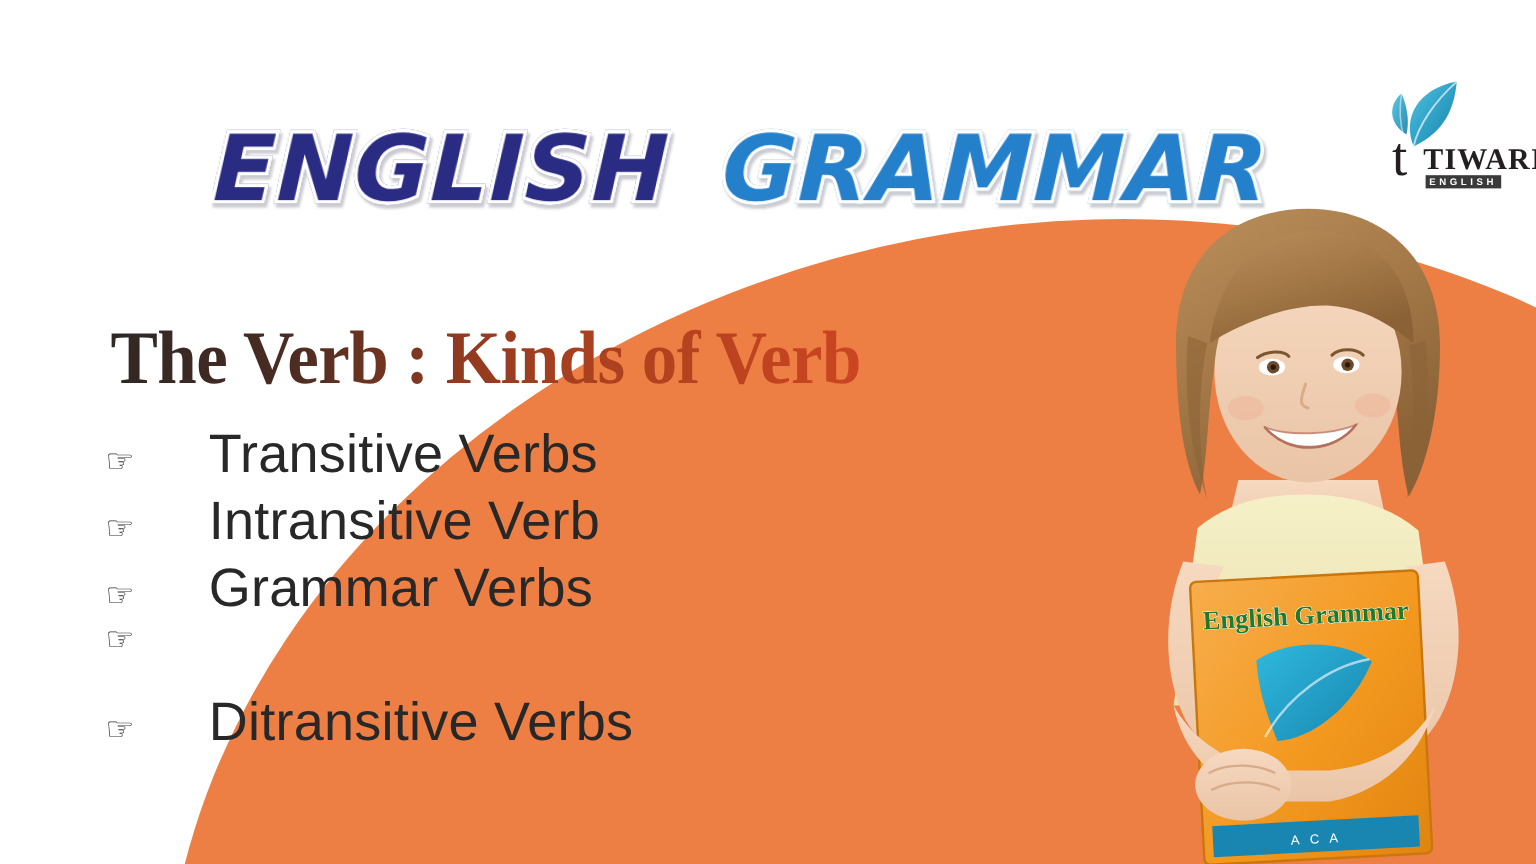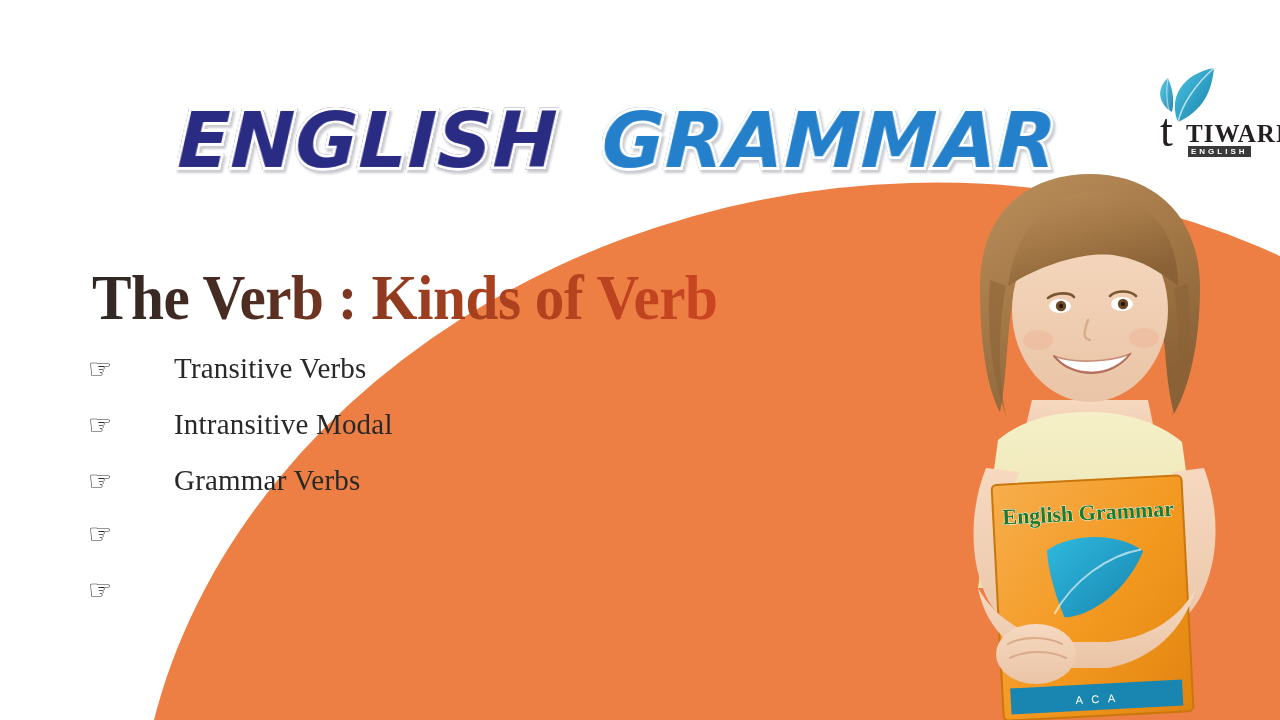--- a/index.html
+++ b/index.html
@@ -158,22 +158,22 @@
   }
   .bullet-icon {
     width:86px;
     font-family:"DejaVu Sans", sans-serif;
     font-size:27px;
     color:#2f2f2f;
     line-height:1;
     flex:0 0 86px;
   }
   .bullet-text {
-    font-family:Liberation Serif, serif;
-    font-size:29px;
+    font-family:Liberation Sans, sans-serif;
+    font-size:45px;
     color:#282828;
     letter-spacing:0.2px;
   }
 
   
   .photo {
     position:absolute;
     left:912px; top:168px;
     width:368px; height:552px;
     overflow:hidden;
@@ -232,31 +232,32 @@
 
   <div class="heading">The Verb : Kinds of Verb</div>
 
   <div class="bullets">
     <div class="bullet-row">
       <span class="bullet-icon">☞</span>
       <span class="bullet-text">Transitive Verbs</span>
     </div>
     <div class="bullet-row">
       <span class="bullet-icon">☞</span>
-      <span class="bullet-text">Intransitive Modal</span>
+      <span class="bullet-text">Intransitive Verb</span>
     </div>
     <div class="bullet-row">
       <span class="bullet-icon">☞</span>
       <span class="bullet-text">Grammar Verbs</span>
     </div>
     <div class="bullet-row">
       <span class="bullet-icon">☞</span>
     </div>
     <div class="bullet-row">
       <span class="bullet-icon">☞</span>
+      <span class="bullet-text">Ditransitive Verbs</span>
     </div>
   </div>
 
   <div class="photo">
     <svg width="368" height="552" viewBox="0 0 368 552">
       <defs>
         <linearGradient id="hairg" x1="0" y1="0" x2="0.5" y2="1">
           <stop offset="0%" stop-color="#b98f5c"></stop>
           <stop offset="45%" stop-color="#a87c4a"></stop>
           <stop offset="100%" stop-color="#8a6236"></stop>

